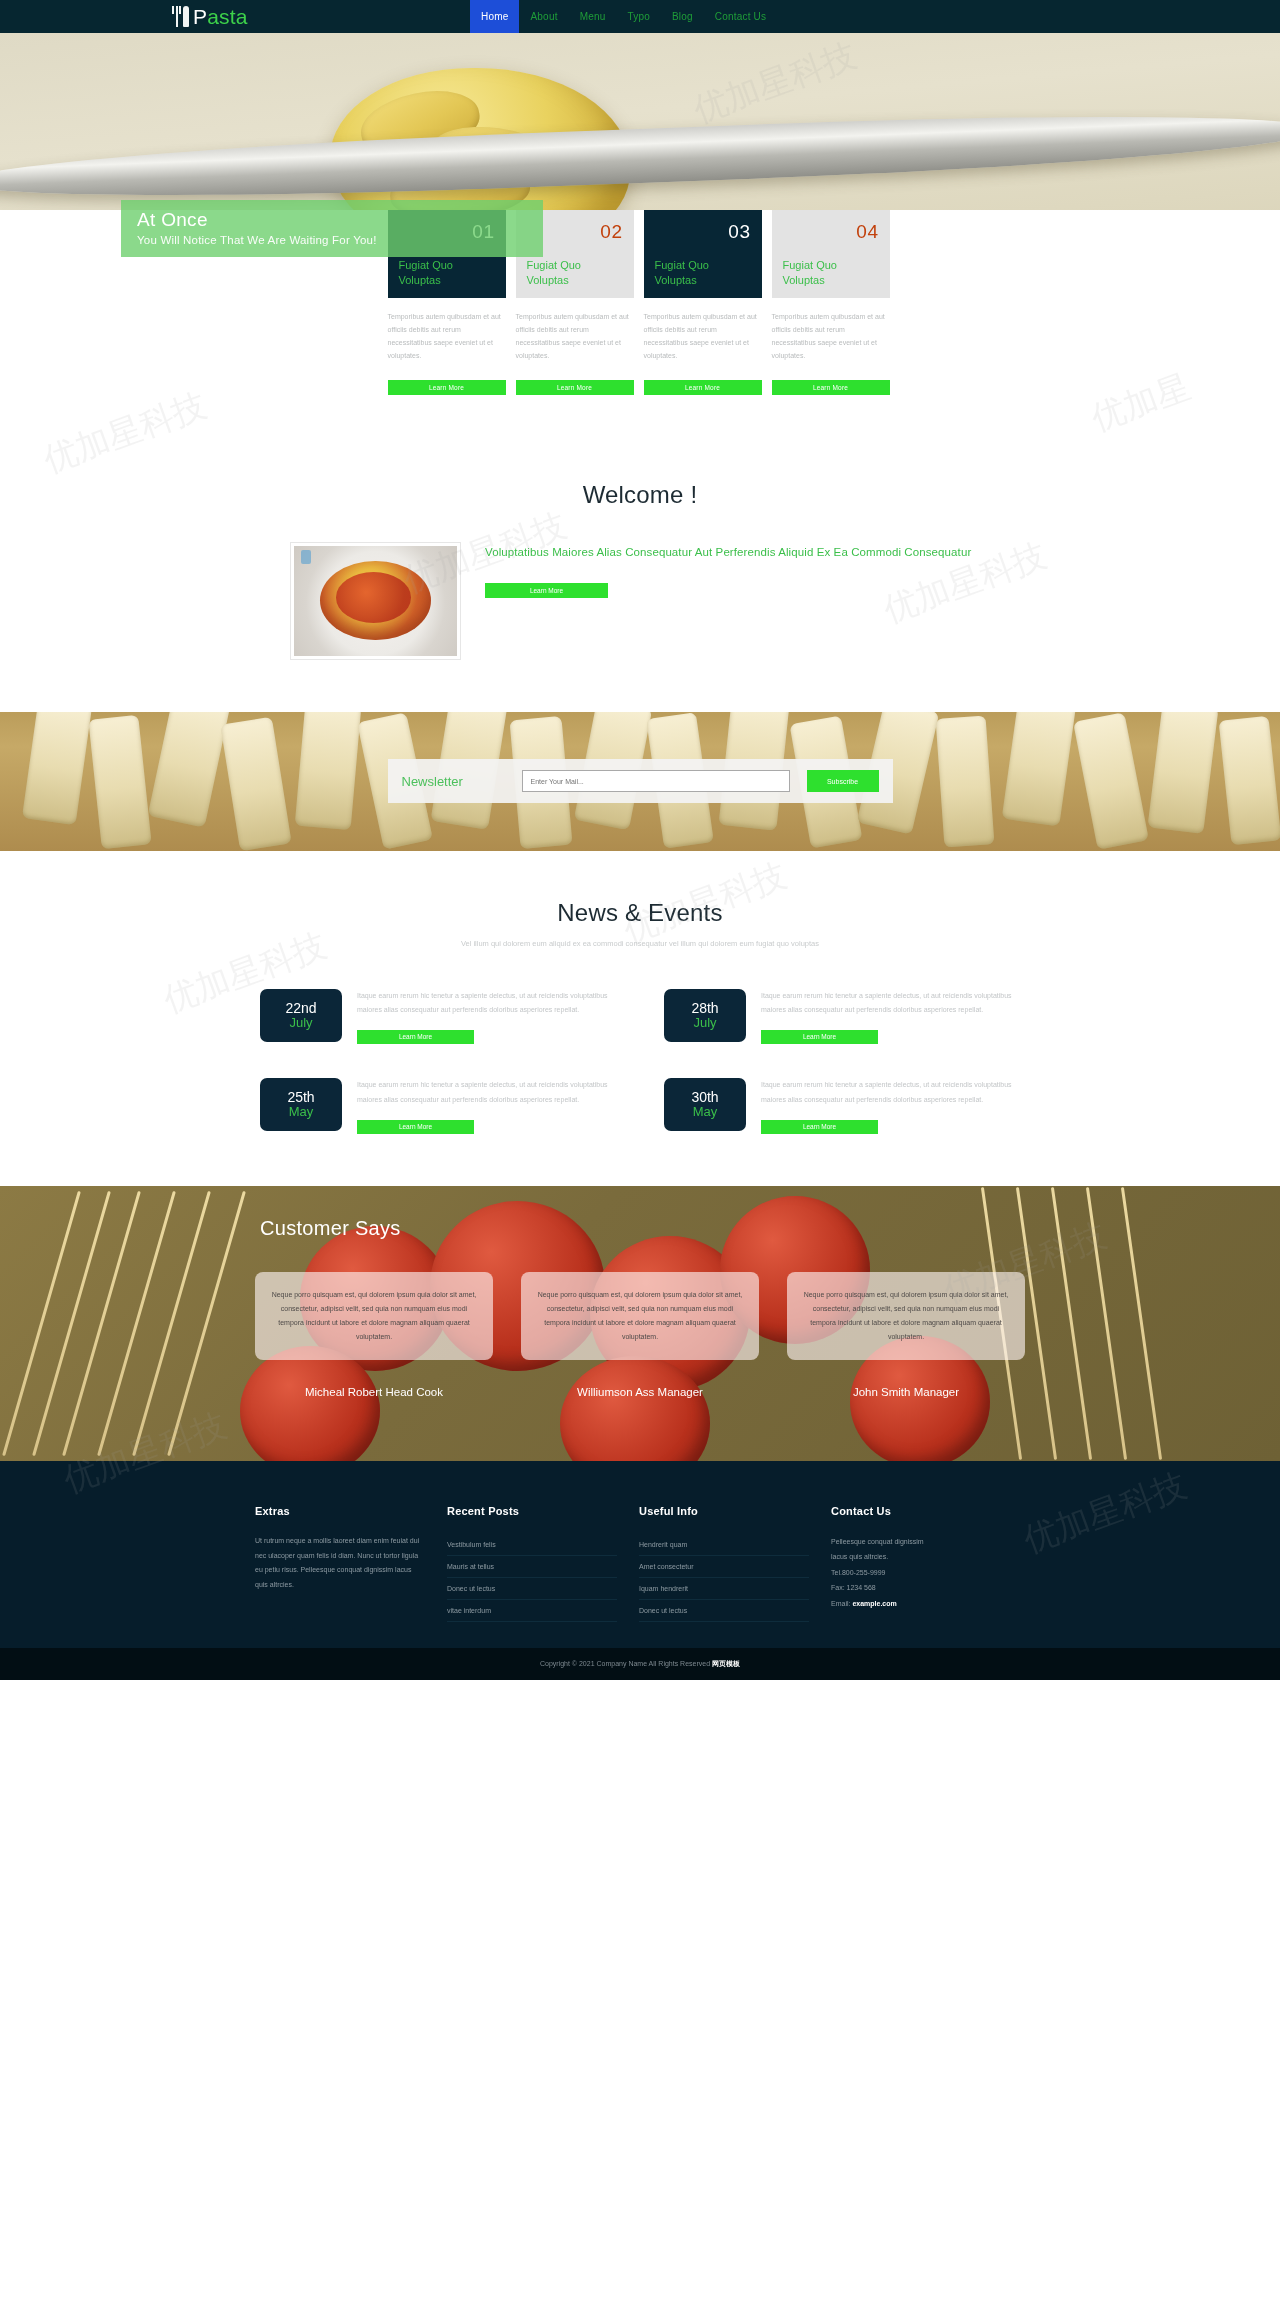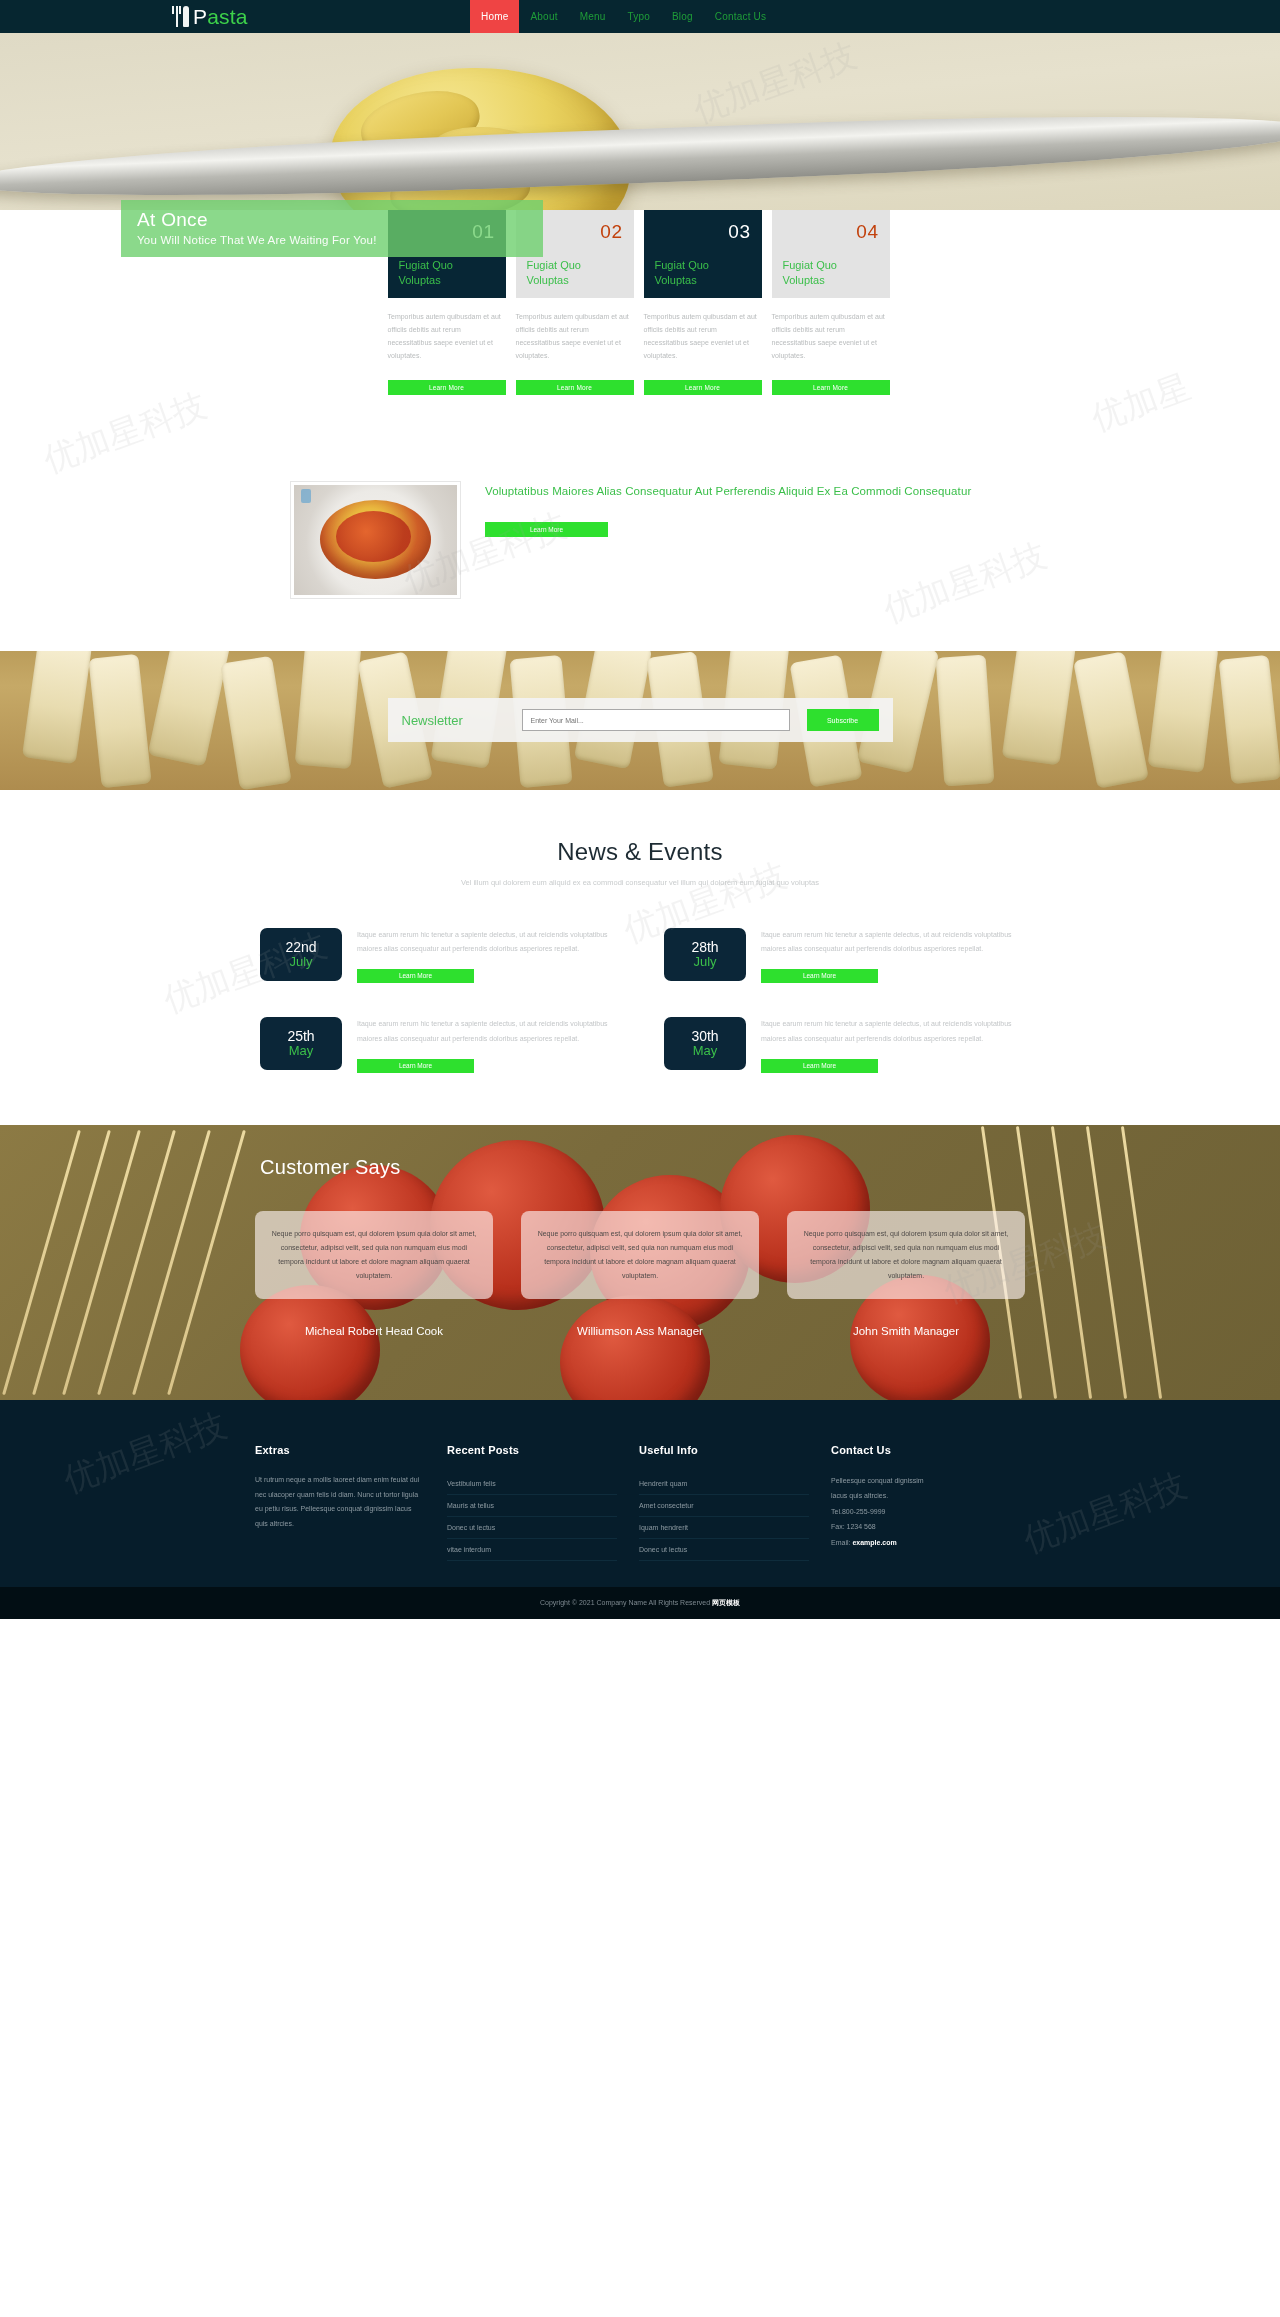--- a/index.html
+++ b/index.html
@@ -30,21 +30,21 @@
   .fork .stem { position:absolute; top:7px; left:3.5px; width:2px; height:14px; background:#f1f5f4; }
   .knife { width:6px; height:21px; background:#f1f5f4; border-radius:3px 3px 1px 1px; }
   .logo-text { font-size:21px; color:#3dd14a; letter-spacing:.2px; font-weight:400; }
   .logo-text .w { color:#ffffff; }
 
   .nav { position:absolute; left:470px; top:0; height:33px; display:flex; align-items:stretch; }
   .nav a {
     display:flex; align-items:center; padding:0 11px;
     font-size:10px; color:#1f9d38; text-decoration:none; letter-spacing:.2px;
   }
-  .nav a.active { background:#ef4444; color:#ffffff; }
+  .nav a.active { background:#1d4ed8; color:#ffffff; }
 
   
   .hero {
     height:307px; position:relative; overflow:hidden;
     background:#ded9c3;
   }
   .hero-img { position:absolute; inset:0; }
   .hero-sky {
     position:absolute; left:0; right:0; top:0; height:270px;
     background:linear-gradient(175deg,#dfdac5 0%,#e6e1cd 35%,#ded8bf 70%,#d6cfb2 100%);
@@ -356,20 +356,21 @@
           <div class="svc-title">Fugiat Quo Voluptas</div>
         </div>
         <div class="svc-text">Temporibus autem quibusdam et aut officiis debitis aut rerum necessitatibus saepe eveniet ut et voluptates.</div>
         <a href="#" class="svc-btn">Learn More</a>
       </div>
 
     </div>
   </div>
 
   <div class="welcome">
+    <h2>Welcome !</h2>
     <div class="welcome-row">
       <div class="welcome-img">
         <div class="plate"></div>
         <div class="plate-edge"></div>
       </div>
       <div class="welcome-txt">
         <h3>Voluptatibus Maiores Alias Consequatur Aut Perferendis Aliquid Ex Ea Commodi Consequatur</h3>
         <a href="#" class="welcome-btn">Learn More</a>
       </div>
     </div>

